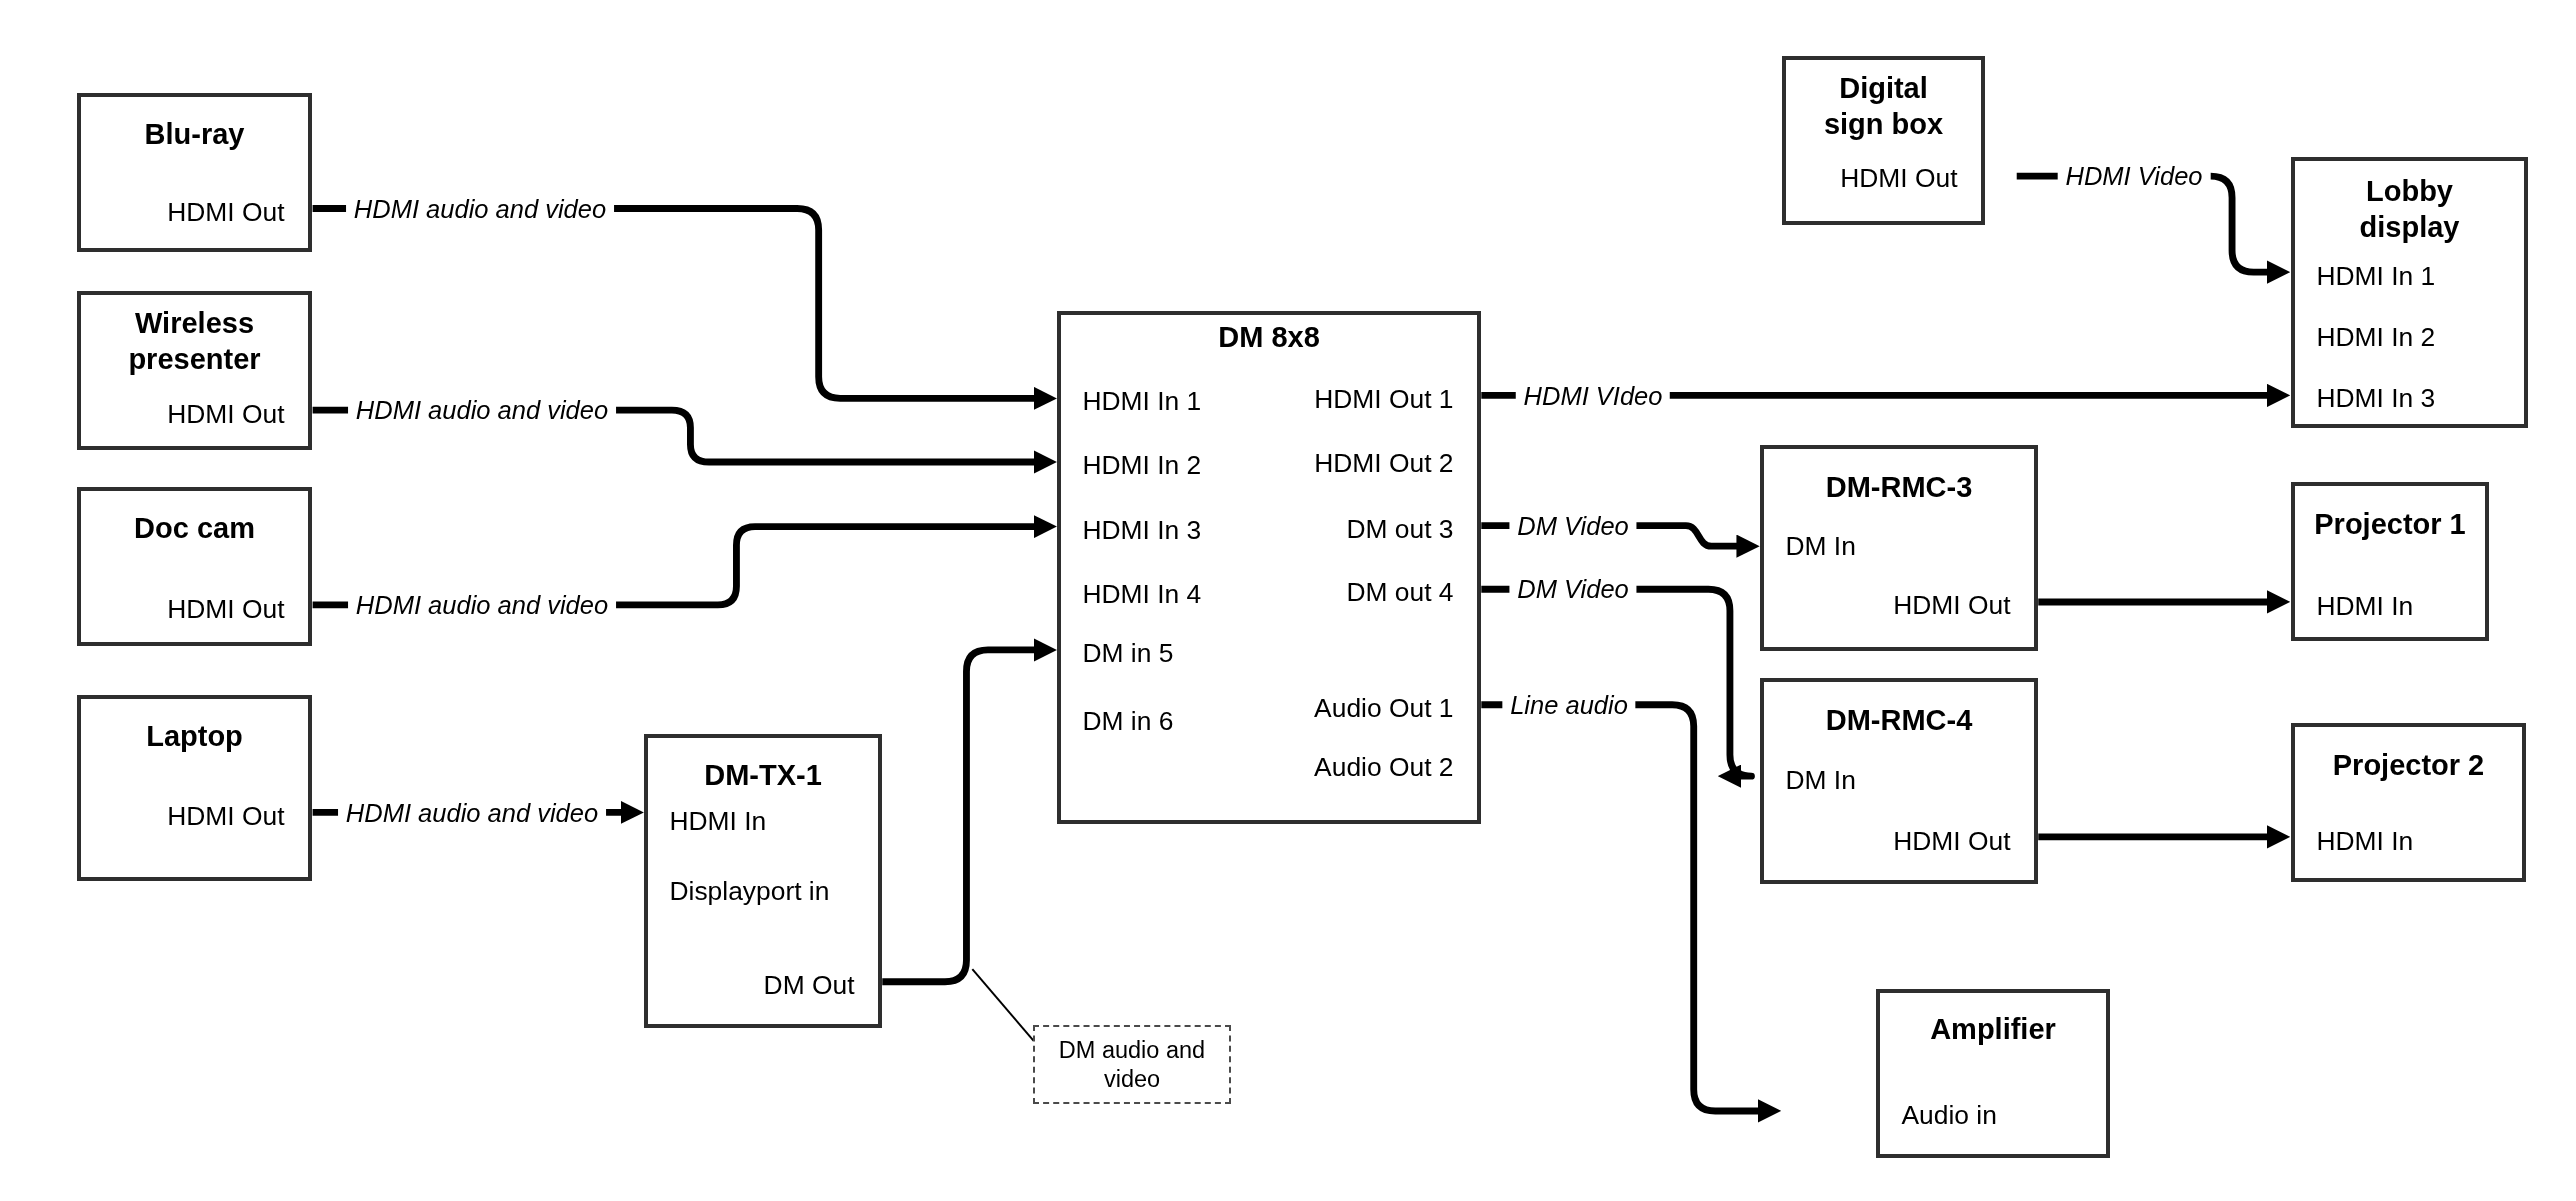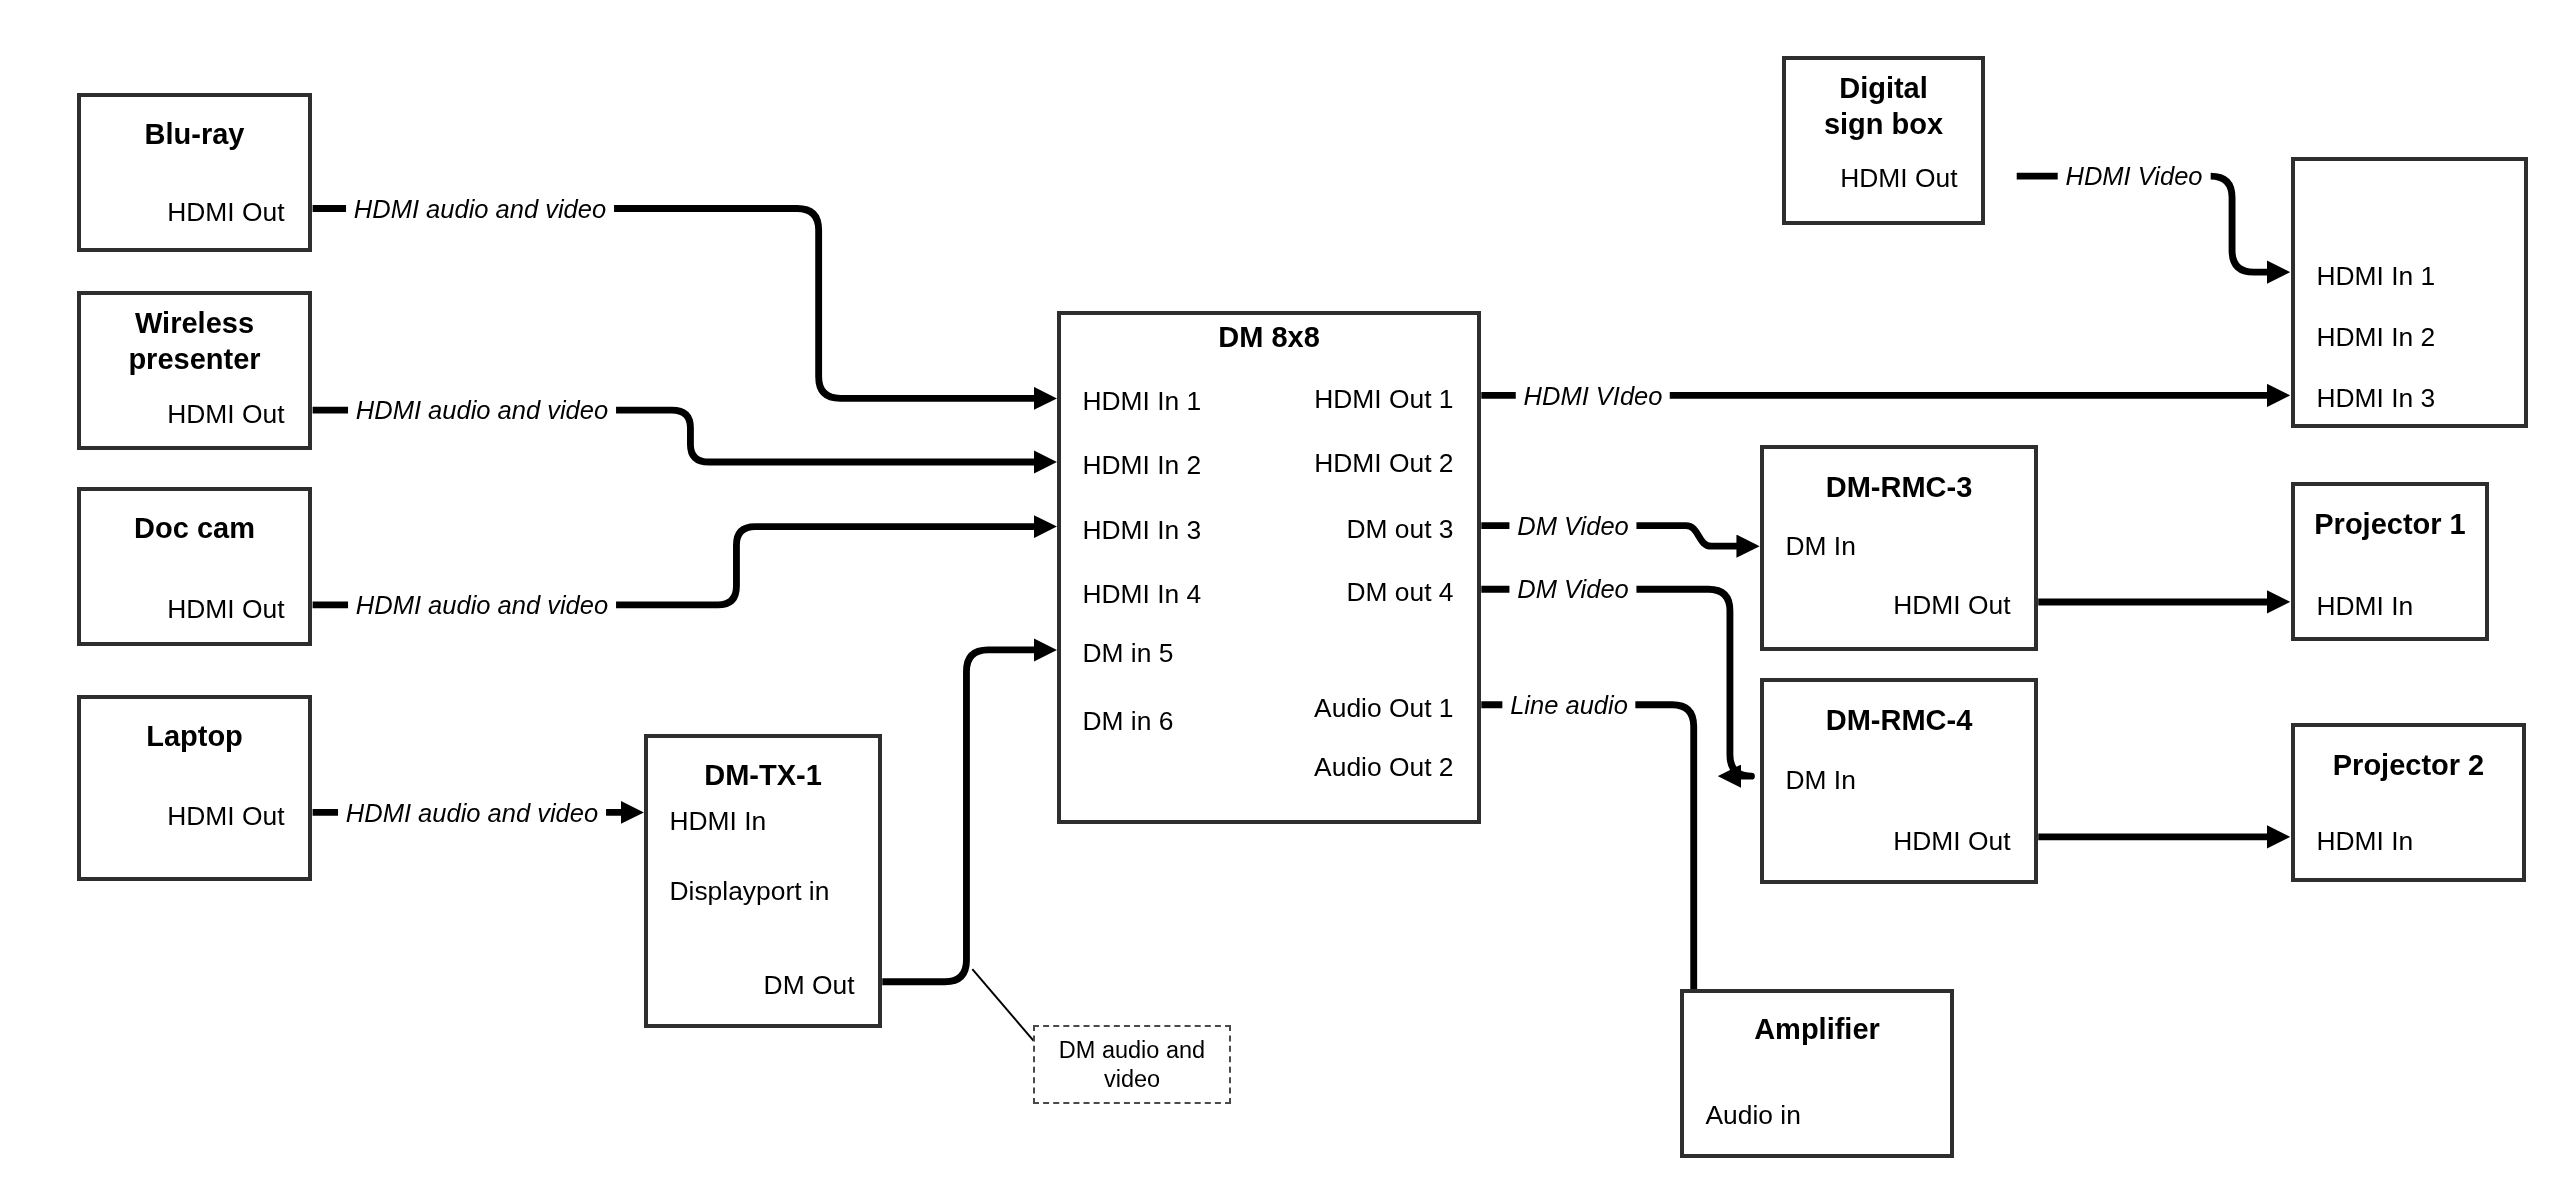--- a/index.html
+++ b/index.html
@@ -118,20 +118,21 @@
     <div class="port right" style="top:378px">Audio Out 1</div>
     <div class="port right" style="top:437px">Audio Out 2</div>
   </div>
 
   <div class="box" style="left:1782px;top:56px;width:203px;height:169px">
     <div class="title" style="padding-top:9.8px;padding-left:27.4px;padding-right:27.4px">Digital sign box</div>
     <div class="port right" style="top:103px">HDMI Out</div>
   </div>
 
   <div class="box" style="left:2291px;top:157px;width:237px;height:271px">
+    <div class="title" style="padding-top:11.7px;padding-left:29px;padding-right:29px">Lobby display</div>
     <div class="port left" style="top:100px">HDMI In 1</div>
     <div class="port left" style="top:161px">HDMI In 2</div>
     <div class="port left" style="top:222px">HDMI In 3</div>
   </div>
 
   <div class="box" style="left:1760px;top:445px;width:278px;height:206px">
     <div class="title" style="padding-top:19.6px">DM-RMC-3</div>
     <div class="port left" style="top:82px">DM In</div>
     <div class="port right" style="top:141px">HDMI Out</div>
   </div>
@@ -145,21 +146,21 @@
     <div class="title" style="padding-top:19.6px">DM-RMC-4</div>
     <div class="port left" style="top:83px">DM In</div>
     <div class="port right" style="top:144px">HDMI Out</div>
   </div>
 
   <div class="box" style="left:2291px;top:723px;width:235px;height:159px">
     <div class="title" style="padding-top:19.6px">Projector 2</div>
     <div class="port left" style="top:99px">HDMI In</div>
   </div>
 
-  <div class="box" style="left:1680px;top:989px;width:274px;height:169px">
+  <div class="box" style="left:1876px;top:989px;width:234px;height:169px">
     <div class="title" style="padding-top:17.6px">Amplifier</div>
     <div class="port left" style="top:107px">Audio in</div>
   </div>
 
   <div class="wire-label" style="left:480px;top:209px">HDMI audio and video</div>
   <div class="wire-label" style="left:482px;top:410px">HDMI audio and video</div>
   <div class="wire-label" style="left:482px;top:605px">HDMI audio and video</div>
   <div class="wire-label" style="left:472px;top:813px">HDMI audio and video</div>
   <div class="wire-label" style="left:1593px;top:396px">HDMI VIdeo</div>
   <div class="wire-label" style="left:1573px;top:526px">DM Video</div>

